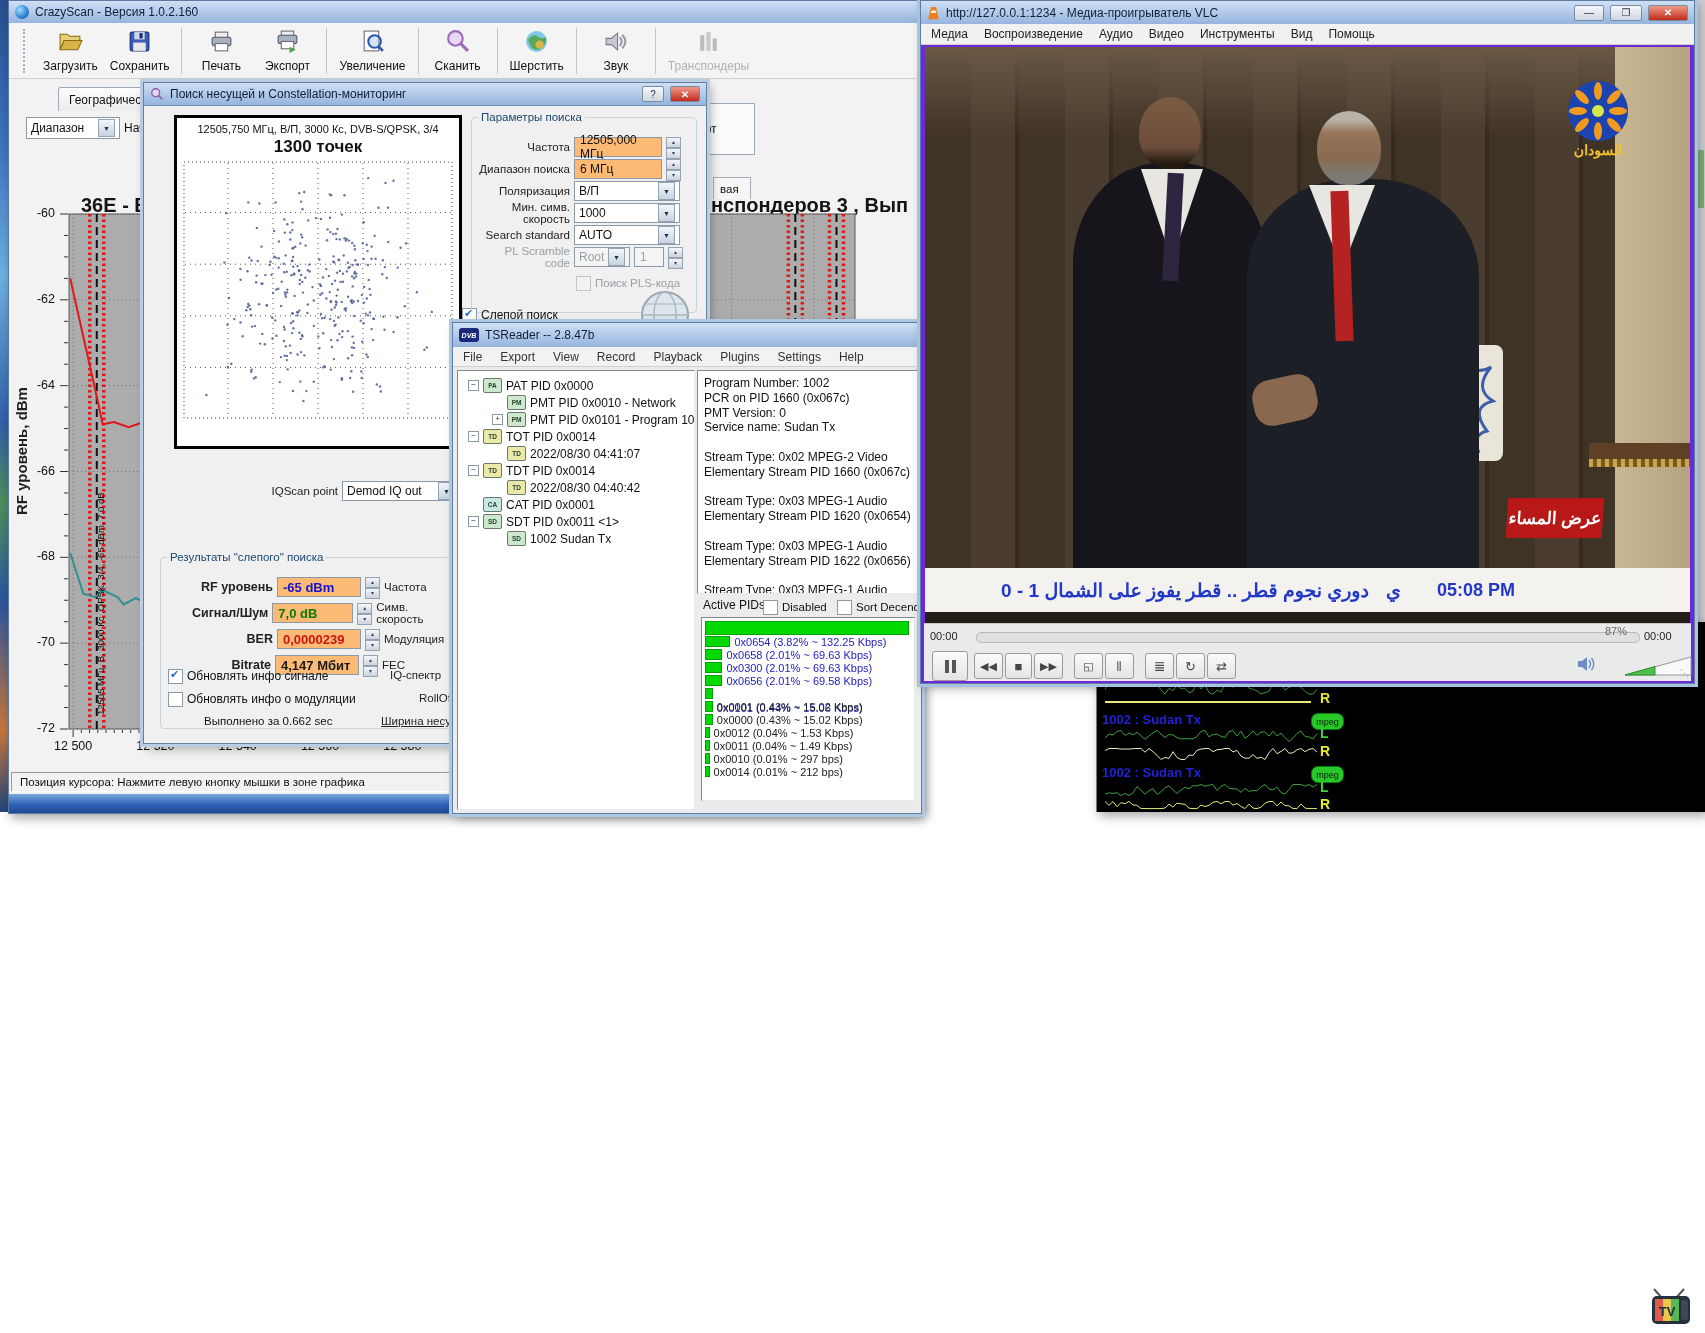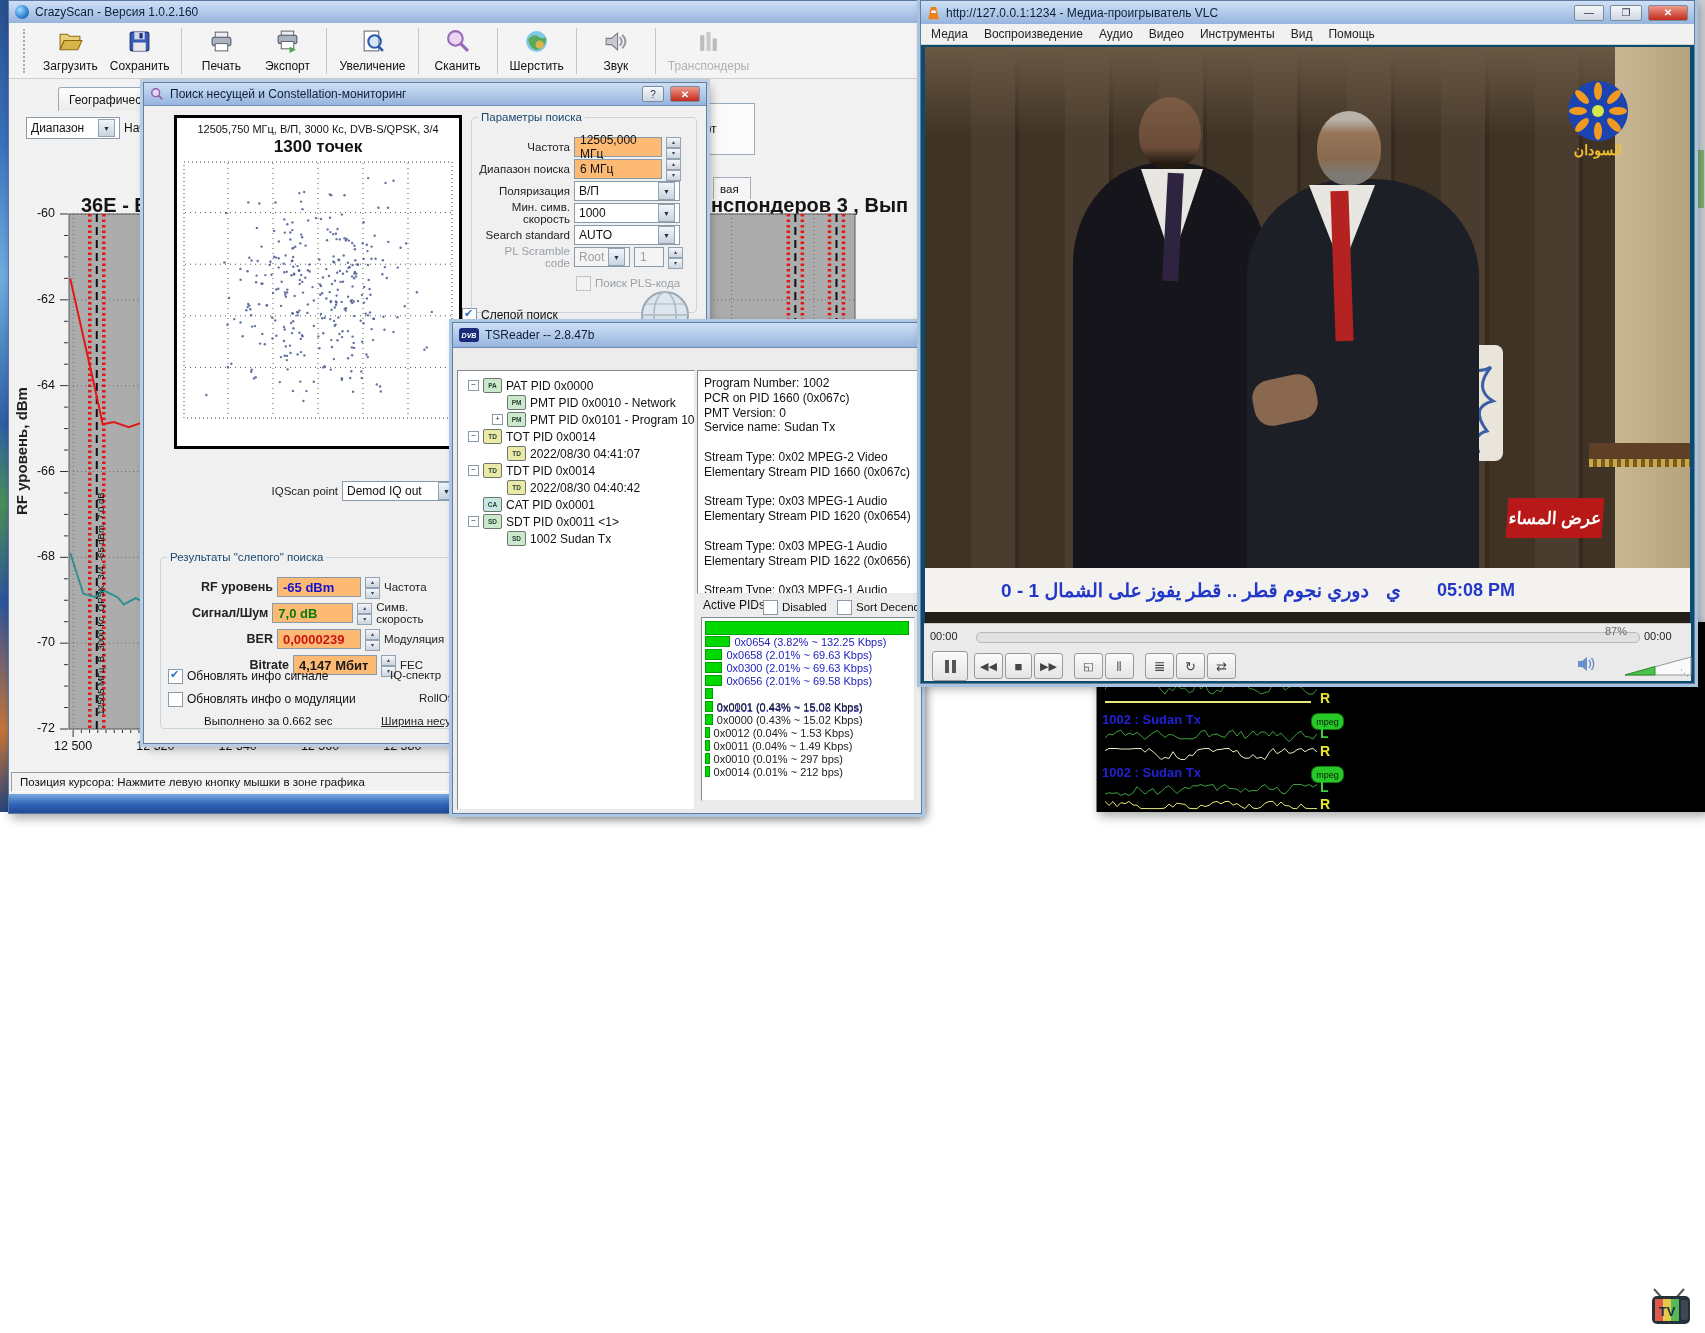--- a/index.html
+++ b/index.html
@@ -79,21 +79,21 @@
     display:flex;align-items:center;gap:18px;padding-left:10px;font-size:12px;color:#333;box-sizing:border-box}
   .panel{position:absolute;background:#fff;border:1px solid;border-color:#808890 #e8e8e8 #e8e8e8 #808890}
   .trow{height:17px;display:flex;align-items:center;gap:4px;font-size:12px;white-space:nowrap}
   .texp{width:9px;height:9px;border:1px solid #8a9aa8;background:#fff;font-size:8px;line-height:7px;text-align:center;color:#333;flex:none}
   .tico{width:17px;height:13px;border:1px solid #6a7a6a;border-radius:2px;font-size:6.5px;font-weight:bold;
     display:flex;align-items:center;justify-content:center;color:#243;flex:none}
   .iline{height:14.8px;font-size:12px;white-space:nowrap}
   .pidrow{height:13px;display:flex;align-items:center;font-size:11px;white-space:nowrap}
   .chip{height:9px;background:#00d800;border:1px solid #00a000;margin-right:4px;flex:none}
   
-  #win-vl{left:920px;top:0;width:773px;height:682px;background:#0c4a6e;border:1px solid #5d7da3;outline:3px solid #a9c2de}
+  #win-vl{left:920px;top:0;width:773px;height:682px;background:#6d28d9;border:1px solid #5d7da3;outline:3px solid #a9c2de}
   #vl-menu{position:absolute;left:0;top:23px;width:100%;height:21px;background:#f1f1f1;border-bottom:1px solid #d0d0d0;
     display:flex;align-items:center;gap:16px;padding-left:10px;font-size:12px;color:#222;box-sizing:border-box}
   #scene{position:absolute;left:4px;top:46px;width:765px;height:576px;overflow:hidden;
     background:repeating-linear-gradient(90deg,#3f3326 0 46px,#4a3c2e 46px 90px,#36291e 90px 94px)}
   #scene .toplight{position:absolute;left:0;top:0;width:100%;height:90px;background:linear-gradient(#6a5844,rgba(90,74,56,0))}
   .head{position:absolute;border-radius:50% 50% 46% 46%}
   .body-suit{position:absolute;border-radius:45% 45% 0 0/22% 22% 0 0}
   .shirt{position:absolute;background:#e8e6e0;clip-path:polygon(50% 0,100% 0,50% 100%,0 0)}
   #vl-ticker{position:absolute;left:0;top:521px;width:765px;height:44px;background:#f4f2ee;display:flex;align-items:center}
   #vl-ticker .txt{position:absolute;left:74px;width:370px;font-size:19px;font-weight:bold;color:#2238c8;
@@ -854,21 +854,21 @@
           <span class="plabel" style="width:108px;font-weight:bold;font-size:12.5px">BER</span>
         <span class="vbox" style="width:84px">
             <span class="val val-red">0,0000239</span>
           </span>
         <span class="spin">
             <i>▴</i>
             <i>▾</i>
           </span>
         <span class="rlab" style="margin-left:auto;margin-right:4px">Модуляция</span>
         </div>
-      <div class="prow" style="left:20px;top:92px">
+      <div class="prow" style="left:2px;top:92px">
           <span class="plabel" style="width:108px;font-weight:bold;font-size:12.5px">Bitrate</span>
         <span class="vbox" style="width:84px">
             <span class="val val-dark">4,147 Мбит</span>
           </span>
         <span class="spin">
             <i>▴</i>
             <i>▾</i>
           </span>
         <span class="rlab" style="margin-left:auto;margin-right:10px">FEC</span>
         </div>
@@ -886,20 +886,30 @@
     <span class="abs rlab" style="left:246px;top:609px;width:64px;text-align:right">RollOff</span>
     <span class="abs" style="left:60px;top:632px;font-size:11.5px">Выполнено за 0.662 sec</span>
     <span class="abs" id="dlg-link" style="left:237px;top:632px">Ширина несущей</span>
   </div>
 
   <div id="win-ts" class="win" style="z-index:3">
     <div class="titlebar" style="height:24px">
       <span style="width:20px;height:14px;background:#1a2a7a;border-radius:3px;color:#fff;font-size:7px;font-weight:bold;display:flex;align-items:center;justify-content:center;font-style:italic">DVB</span>
       <span>TSReader -- 2.8.47b</span>
     </div>
+    <div id="ts-menu">
+        <span>File</span>
+        <span>Export</span>
+        <span>View</span>
+        <span>Record</span>
+        <span>Playback</span>
+        <span>Plugins</span>
+        <span>Settings</span>
+        <span>Help</span>
+      </div>
     <div class="panel" style="left:4px;top:47px;width:236px;height:438px;overflow:hidden">
       <div id="ts-tree" style="padding:6px 0 0 4px">
           <div class="trow" style="padding-left: 6px;">
             <span class="texp">−</span>
             <span class="tico" style="background: rgb(205, 232, 205);">PA</span>
             <span>PAT PID 0x0000</span>
           </div>
           <div class="trow" style="padding-left: 30px;">
             <span style="width: 11px;"></span>
             <span class="tico" style="background: rgb(205, 232, 205);">PM</span>

